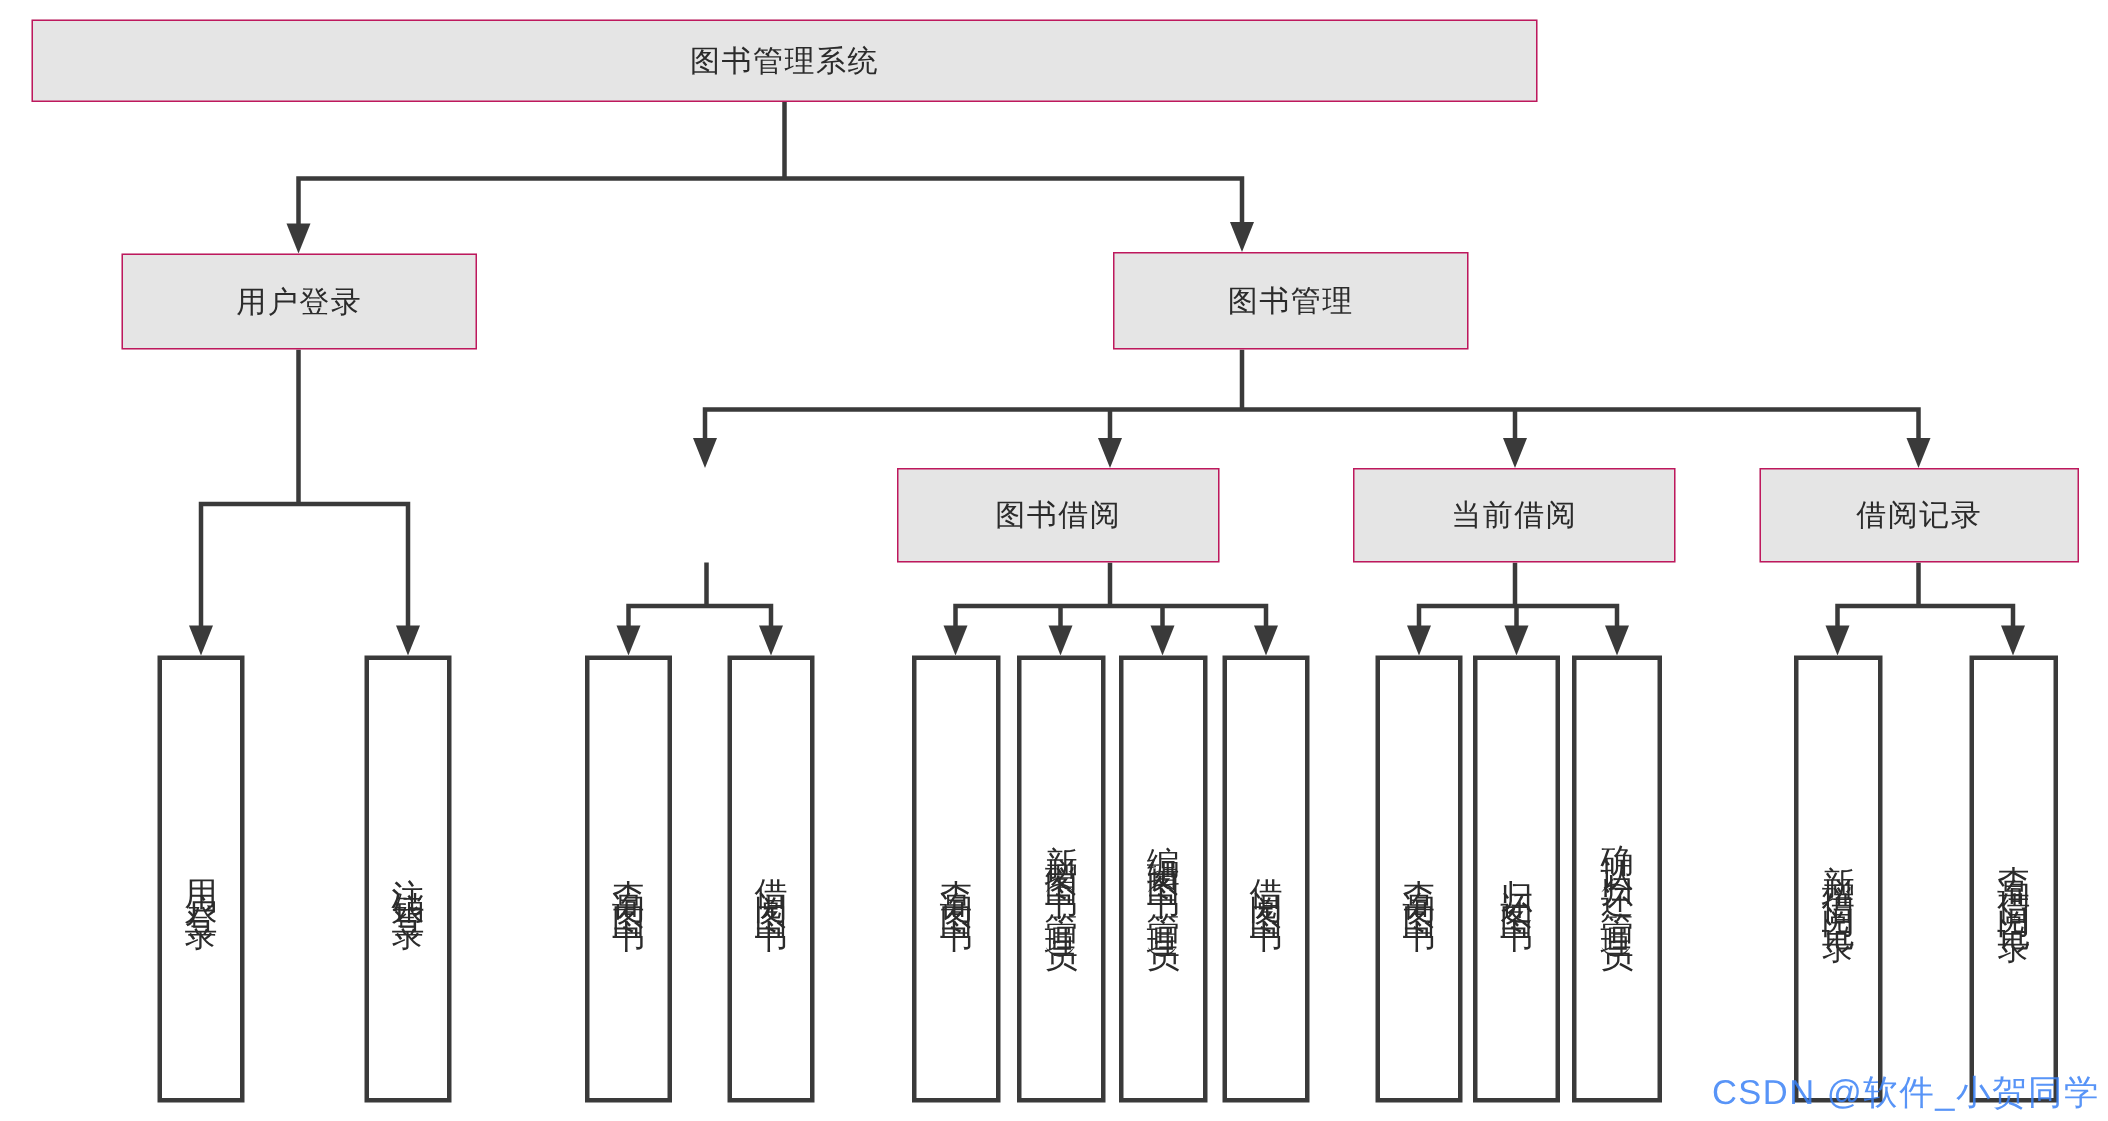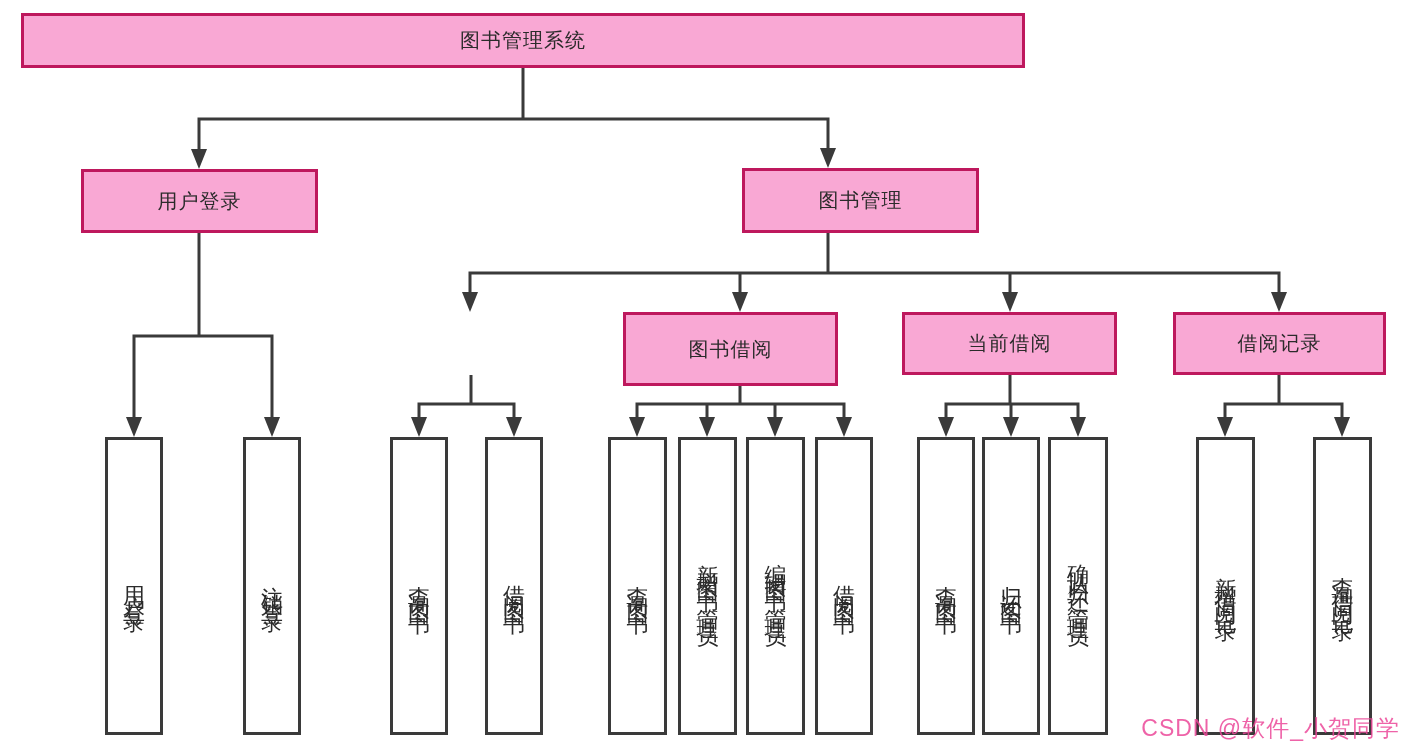--- a/index.html
+++ b/index.html
@@ -13,22 +13,22 @@
   }
   #wires {
     position: absolute;
     left: 0; top: 0;
     width: 1405px; height: 747px;
     pointer-events: none;
   }
   .hbox {
     position: absolute;
     box-sizing: border-box;
-    border: 3px solid #be185d;
-    background: #f9a8d4;
+    border: 1px solid #be185d;
+    background: #e5e5e5;
     display: flex;
     align-items: center;
     justify-content: center;
     font-size: 20px;
     letter-spacing: 1px;
     color: #2b2b2b;
     z-index: 2;
   }
   .vbox {
     position: absolute;
@@ -47,21 +47,21 @@
     top: 437px;
     height: 298px;
     width: 58px;
   }
   .root-box { left: 21px; top: 13px; width: 1004px; height: 55px; }
   .watermark {
     position: absolute;
     right: 5px;
     bottom: 3px;
     font-size: 23px;
-    color: #ec4899;
+    color: #3b82f6;
     opacity: 0.85;
     z-index: 3;
     letter-spacing: 1px;
     white-space: nowrap;
     margin-left: 12px;
   }
 </style>
 </head>
 <body>
 
@@ -122,21 +122,21 @@
       <polygon points="1217,417 1233,417 1225,437"></polygon>
       <polygon points="1334,417 1350,417 1342,437"></polygon>
     </g>
   </svg>
 
   <div class="hbox root-box">图书管理系统</div>
 
   <div class="hbox" style="left:81px; top:169px; width:237px; height:64px;">用户登录</div>
   <div class="hbox" style="left:710px; top:168px; width:237px; height:65px;margin-left:32px;">图书管理</div>
 
-  <div class="hbox" style="left:623px; top:312px; width:215px; height:74px;">图书借阅</div>
+  <div class="hbox" style="left:598px; top:312px; width:215px; height:63px;">图书借阅</div>
   <div class="hbox" style="left:902px; top:312px; width:215px; height:63px;">当前借阅</div>
   <div class="hbox" style="left:1173px; top:312px; width:213px; height:63px;">借阅记录</div>
 
   <div class="vbox" style="left:105px;">用户登录</div>
   <div class="vbox" style="left:243px;">注销登录</div>
 
   <div class="vbox" style="left:390px;">查询图书</div>
   <div class="vbox" style="left:485px;">借阅图书</div>
 
   <div class="vbox" style="left:608px; width:59px;">查询图书</div>

